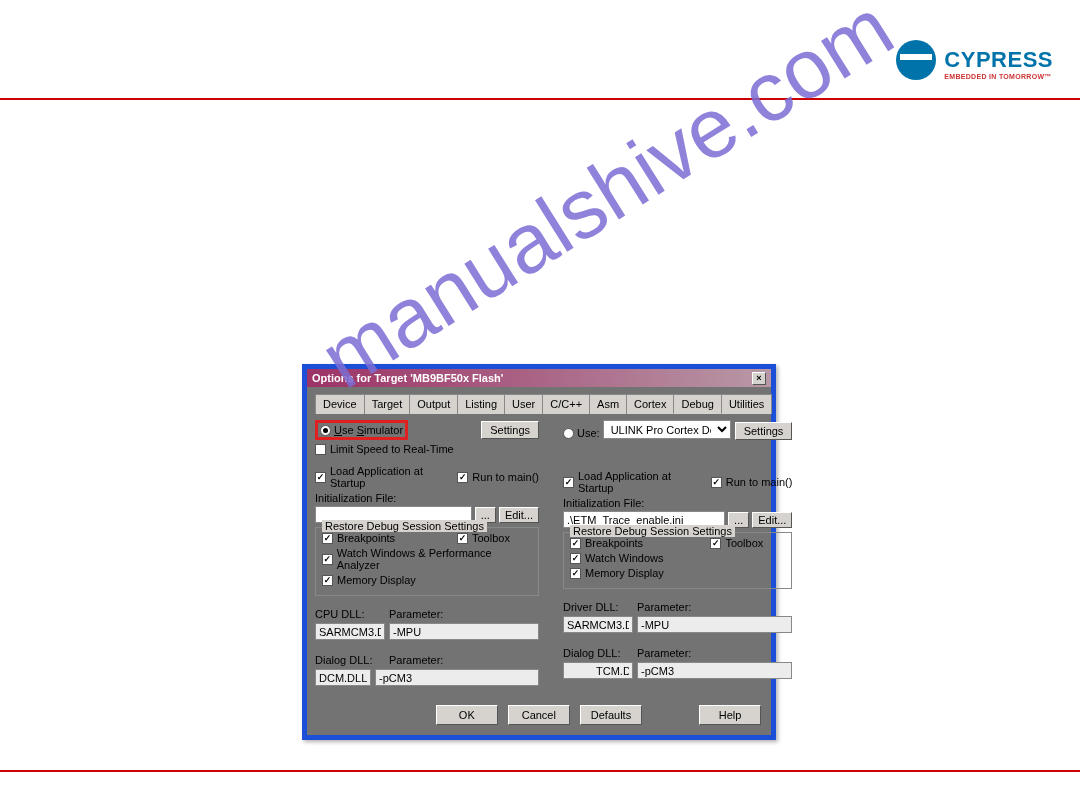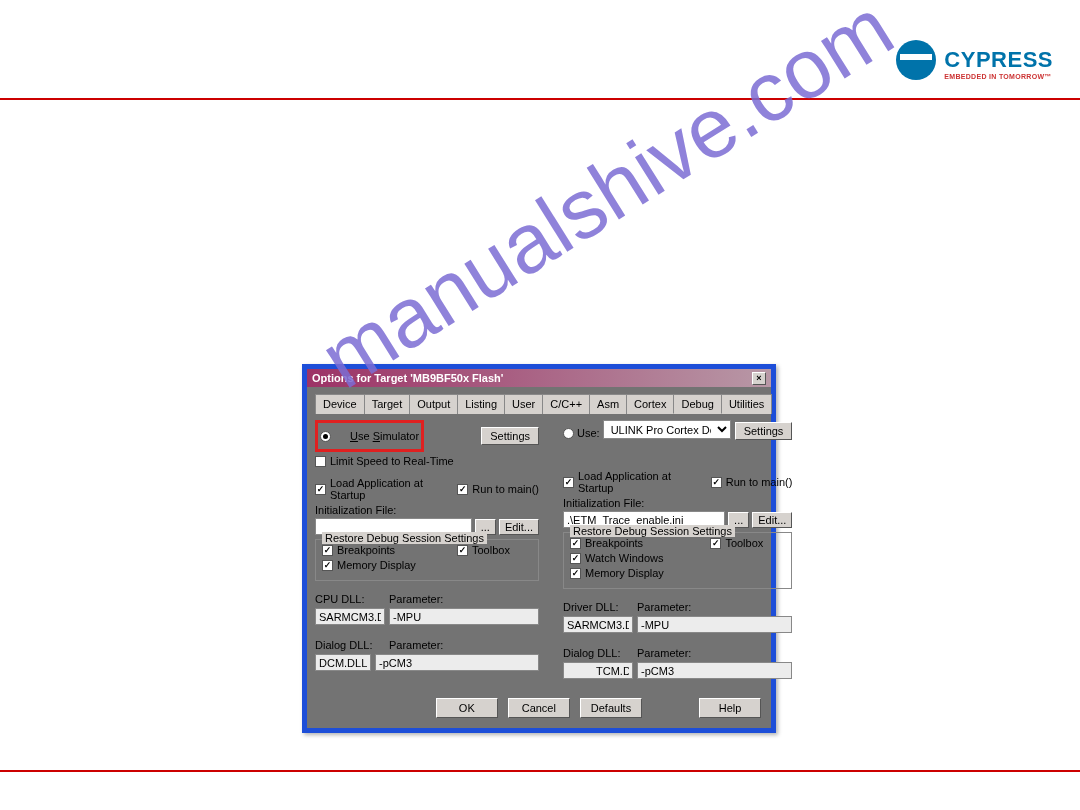--- a/index.html
+++ b/index.html
@@ -32,21 +32,21 @@
 .sep { width: 1px; background: #888; }
 
 .row { display: flex; align-items: center; margin-bottom: 3px; gap: 4px; }
 .row-top { justify-content: space-between; }
 
 .radio { width: 11px; height: 11px; border-radius: 50%; background: #fff; border: 1px solid #555; display: inline-flex; align-items: center; justify-content: center; cursor: pointer; }
 .radio.checked::after { content: ''; width: 5px; height: 5px; border-radius: 50%; background: #000; }
 .checkbox { width: 11px; height: 11px; background: #fff; border: 1px solid #555; display: inline-flex; align-items: center; justify-content: center; font-size: 9px; cursor: pointer; }
 .checkbox.checked::after { content: '✓'; font-weight: bold; }
 
-.highlight-box { border: 3px solid #e02020; padding: 7px 2px; display: inline-flex; align-items: center; gap: 19px; }
+.highlight-box { border: 3px solid #e02020; padding: 1px 2px; display: inline-flex; align-items: center; gap: 3px; }
 
 .btn { background: #d6d2ce; border: 1px solid #fff; border-right-color: #555; border-bottom-color: #555; padding: 2px 8px; font-size: 11px; cursor: pointer; min-width: 44px; text-align: center; }
 .btn.small { padding: 1px 5px; min-width: 20px; }
 
 .input-text { background: #fff; border: 1px solid #888; padding: 1px 3px; font-size: 11px; height: 17px; }
 .input-text.ro { background: #ececec; }
 
 select.input-text { height: 19px; }
 
 .label { font-size: 11px; }
@@ -126,20 +126,24 @@
         <div class="fieldset">
           <span class="fieldset-title">Restore Debug Session Settings</span>
           <div class="row">
             <span class="checkbox checked"></span>
             <span class="label" style="flex:1">Breakpoints</span>
             <span class="checkbox checked"></span>
             <span class="label" style="width:60px">Toolbox</span>
           </div>
           <div class="row">
             <span class="checkbox checked"></span>
+            <span class="label">Watch Windows &amp; Performance Analyzer</span>
+          </div>
+          <div class="row">
+            <span class="checkbox checked"></span>
             <span class="label">Memory Display</span>
           </div>
         </div>
 
         <div class="row" style="margin-top:12px;">
           <span class="label" style="width:70px">CPU DLL:</span>
           <span class="label">Parameter:</span>
         </div>
         <div class="row">
           <input class="input-text ro" style="width: 70px;" readonly="" value="SARMCM3.DLL">

